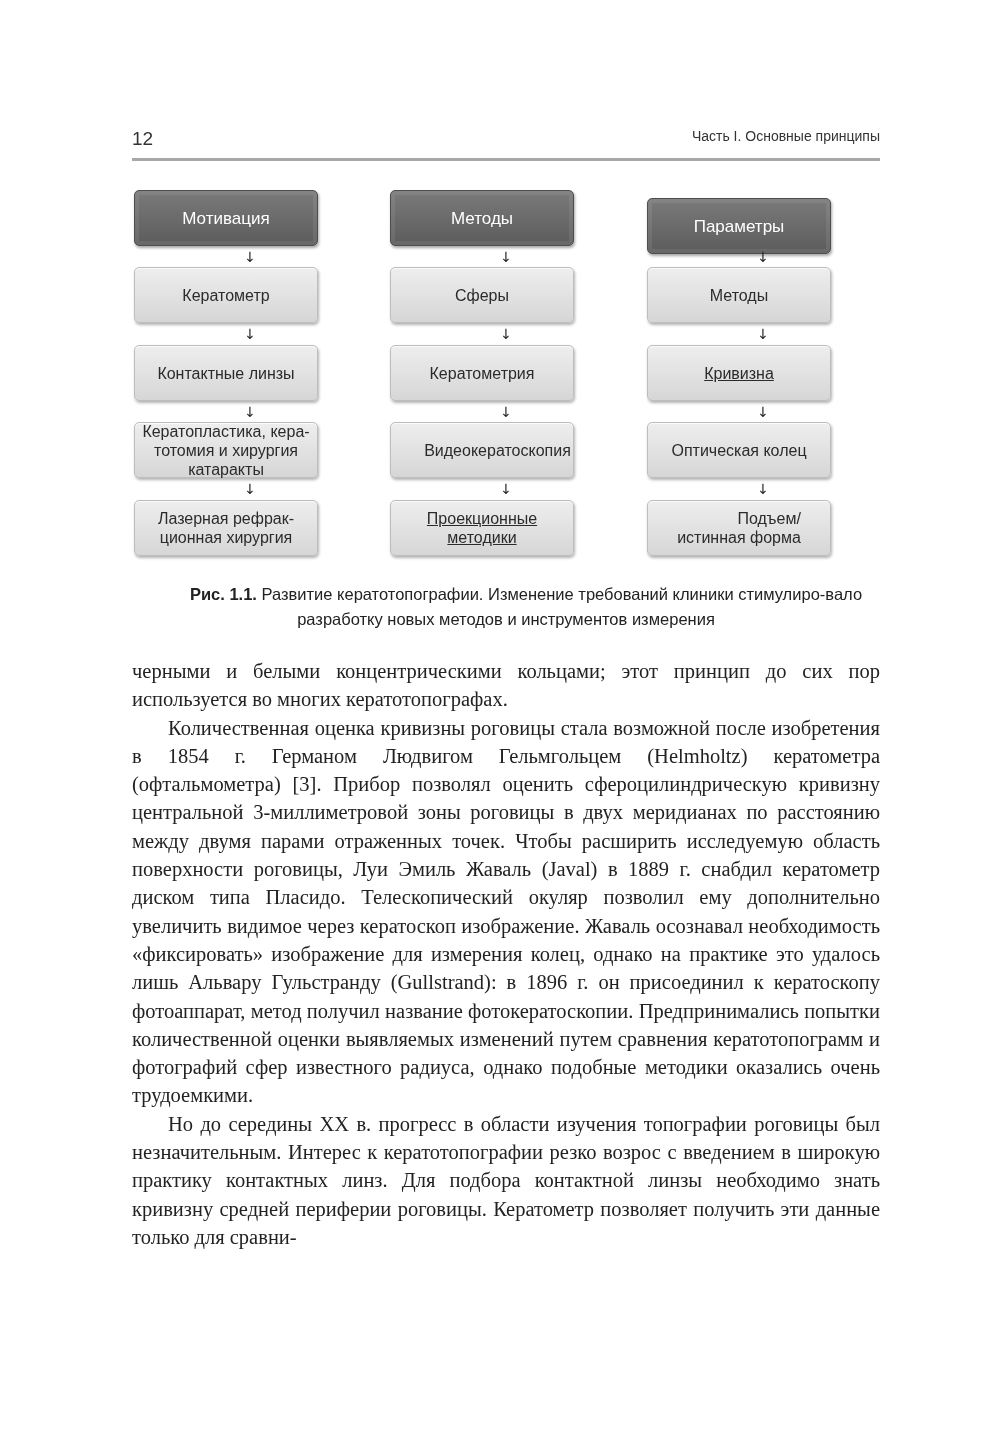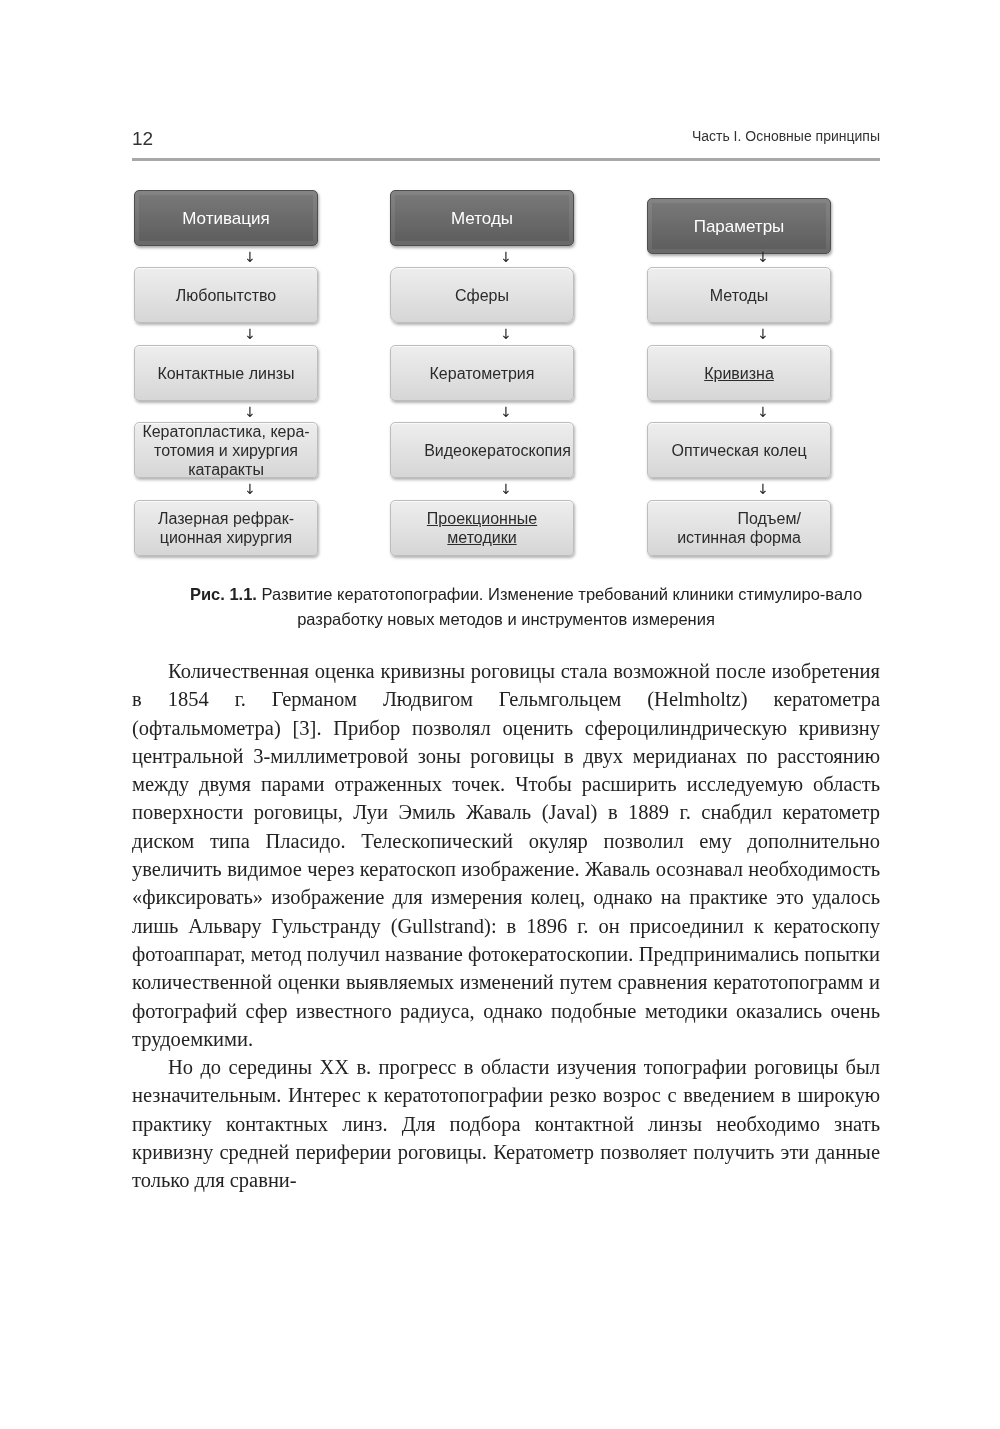--- a/index.html
+++ b/index.html
@@ -34,35 +34,35 @@
 <div class="running-head">
   <span class="page-num">12</span>
   <span class="section-title">Часть I. Основные принципы</span>
 </div>
 <div class="head-rule"></div>
 
 <div class="figure" id="figure">
     <div class="col col-0">
       <div class="box head" style="top: 0px;">Мотивация</div>
       <div class="arrow" style="top: 57px;">↓</div>
-      <div class="box item" style="top: 77px; white-space: pre-line;">Любопытство</div>
+      <div class="box item" style="top: 77px; white-space: pre-line;">Кератометр</div>
       <div class="arrow" style="top: 134px;">↓</div>
       <div class="box item" style="top: 155px; white-space: pre-line;">Контактные линзы</div>
       <div class="arrow" style="top: 212px;">↓</div>
       <div class="box item" style="top: 232px; white-space: pre-line;">Кератопластика, кера-
 тотомия и хирургия
 катаракты</div>
       <div class="arrow" style="top: 289px;">↓</div>
       <div class="box item" style="top: 310px; white-space: pre-line;">Лазерная рефрак-
 ционная хирургия</div>
     </div>
     <div class="col col-1">
       <div class="box head" style="top: 0px;">Методы</div>
       <div class="arrow" style="top: 57px;">↓</div>
-      <div class="box item" style="top: 77px; white-space: pre-line; border-radius: 8px;">Сферы</div>
+      <div class="box item" style="top: 77px; white-space: pre-line;">Сферы</div>
       <div class="arrow" style="top: 134px;">↓</div>
       <div class="box item" style="top: 155px; white-space: pre-line;">Кератометрия</div>
       <div class="arrow" style="top: 212px;">↓</div>
       <div class="box item" style="top: 232px; white-space: pre-line; padding-left: 31px;">Видеокератоскопия</div>
       <div class="arrow" style="top: 289px;">↓</div>
       <div class="box item" style="top: 310px; white-space: pre-line; text-decoration: underline;">Проекционные
 методики</div>
     </div>
     <div class="col col-2">
       <div class="box head" style="top: 8px;">Параметры</div>
@@ -76,15 +76,16 @@
       <div class="box item" style="top: 310px; white-space: pre-line; text-align: right;">Подъем/
 истинная форма</div>
     </div>
   </div>
 
 <div class="caption">
   <b>Рис. 1.1.</b><span> Развитие кератотопографии. Изменение требований клиники стимулиро-вало разработку новых методов и инструментов измерения</span>
 </div>
 
 <div class="body-text">
+  <p class="cont">черными и белыми концентрическими кольцами; этот принцип до сих пор используется во многих кератотопографах.</p>
   <p>Количественная оценка кривизны роговицы стала возможной после изобретения в 1854 г. Германом Людвигом Гельмгольцем (Helmholtz) кератометра (офтальмометра) [3]. Прибор позволял оценить сфероцилиндрическую кривизну центральной 3-миллиметровой зоны роговицы в двух меридианах по расстоянию между двумя парами отраженных точек. Чтобы расширить исследуемую область поверхности роговицы, Луи Эмиль Жаваль (Javal) в 1889 г. снабдил кератометр диском типа Пласидо. Телескопический окуляр позволил ему дополнительно увеличить видимое через кератоскоп изображение. Жаваль осознавал необходимость «фиксировать» изображение для измерения колец, однако на практике это удалось лишь Альвару Гульстранду (Gullstrand): в 1896 г. он присоединил к кератоскопу фотоаппарат, метод получил название фотокератоскопии. Предпринимались попытки количественной оценки выявляемых изменений путем сравнения кератотопограмм и фотографий сфер известного радиуса, однако подобные методики оказались очень трудоемкими.</p>
   <p>Но до середины XX в. прогресс в области изучения топографии роговицы был незначительным. Интерес к кератотопографии резко возрос с введением в широкую практику контактных линз. Для подбора контактной линзы необходимо знать кривизну средней периферии роговицы. Кератометр позволяет получить эти данные только для сравни-</p>
 </div>
 
 </body></html>

